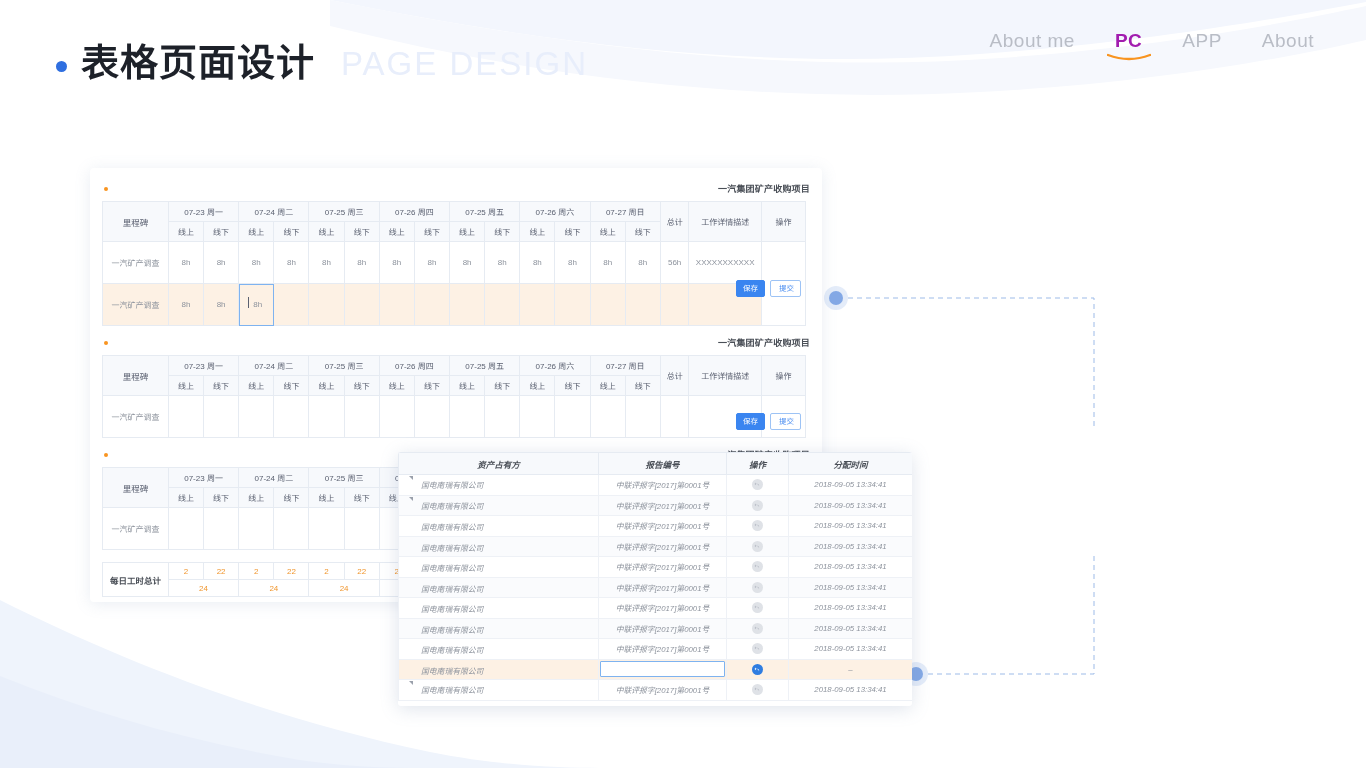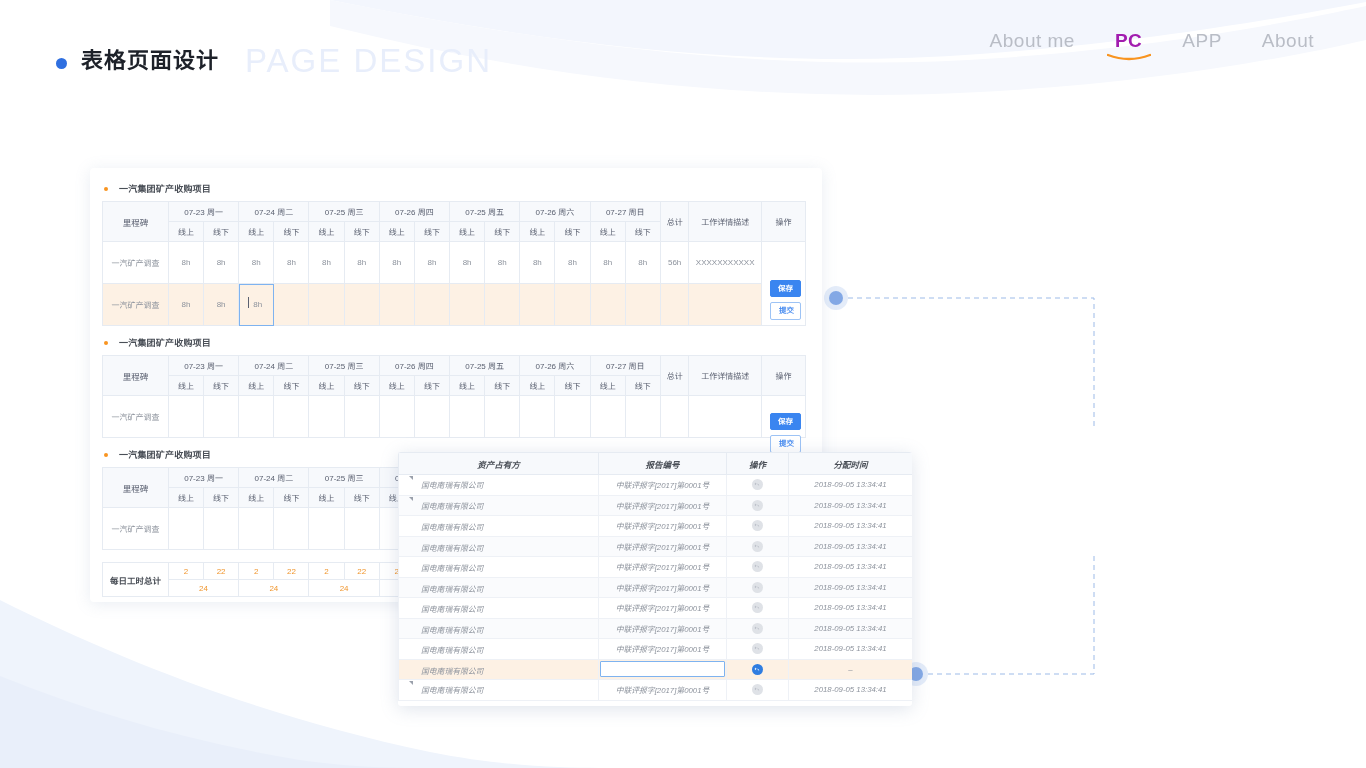--- a/index.html
+++ b/index.html
@@ -22,21 +22,21 @@
   }
   .title-block {
     position:absolute; left:56px; top:44px;
     display:flex; align-items:center; gap:14px;
   }
   .title-dot {
     width:11px; height:11px; border-radius:50%;
     background:#2f6fe0; flex:0 0 auto; margin-top:6px;
   }
   .title-cn {
-    font-size:22px; font-weight:bold; color:#1d2129;
+    font-size:38px; font-weight:bold; color:#1d2129;
     letter-spacing:1px; line-height:1;
   }
   .title-en {
     font-size:33px; font-weight:normal; color:#e8eefb;
     letter-spacing:2px; line-height:1; margin-left:12px;
   }
   .nav {
     position:absolute; right:52px; top:30px;
     display:flex; align-items:flex-start; gap:40px;
   }
@@ -53,23 +53,23 @@
   
   .main-card {
     position:absolute; left:90px; top:168px; width:732px; height:434px;
     background:#ffffff; border-radius:4px;
     box-shadow:0 2px 16px rgba(120,140,180,0.16);
     z-index:10; overflow:hidden;
   }
   .card-inner { padding:14px 12px 0 12px; }
 
   .proj-title {
-    display:flex; align-items:center; gap:11px;
+    display:flex; align-items:center; gap:5px;
     font-size:9px; color:#4a4f57; font-weight:bold;
-    margin:0 0 6px 2px; letter-spacing:0.2px;
+    margin:0 0 6px 2px; letter-spacing:0.2px;justify-content:space-between;
   }
   .proj-bullet { width:4px; height:4px; border-radius:50%; background:#f89420; flex:0 0 auto; }
 
   table.ts { border-collapse:collapse; width:704px; table-layout:fixed; }
   table.ts th, table.ts td {
     border:1px solid #e6ebf2;
     font-size:8px; color:#8d939d; font-weight:normal;
     text-align:center; vertical-align:middle; padding:0;
   }
   table.ts thead th { background:#f7f9fc; color:#5a6070; height:20px; }
@@ -82,21 +82,21 @@
   }
   .caret-text { display:inline-block; position:relative; padding-left:3px; }
   .caret-text::before {
     content:""; position:absolute; left:-2px; top:-3px;
     width:1px; height:11px; background:#5a6070;
   }
 
   .ops-cell { position:relative; }
   .btn-stack {
     position:absolute; right:4px; top:50%; transform:translateY(-4px);
-    display:flex; flex-direction:column; gap:5px; align-items:stretch;font-weight:bold;
+    display:flex; flex-direction:row; gap:5px; align-items:stretch;
   }
   .btn {
     font-size:7.5px; line-height:1; padding:4px 6px;
     border-radius:2px; cursor:pointer; white-space:nowrap; text-align:center;
   }
   .btn-primary { background:#3a85f0; color:#ffffff; border:1px solid #3a85f0; }
   .btn-ghost { background:#ffffff; color:#4a8df0; border:1px solid #9dc3f5;padding-left:8px; }
 
   table.tt { border-collapse:collapse; width:704px; table-layout:fixed; margin-top:12px; }
   table.tt td {

